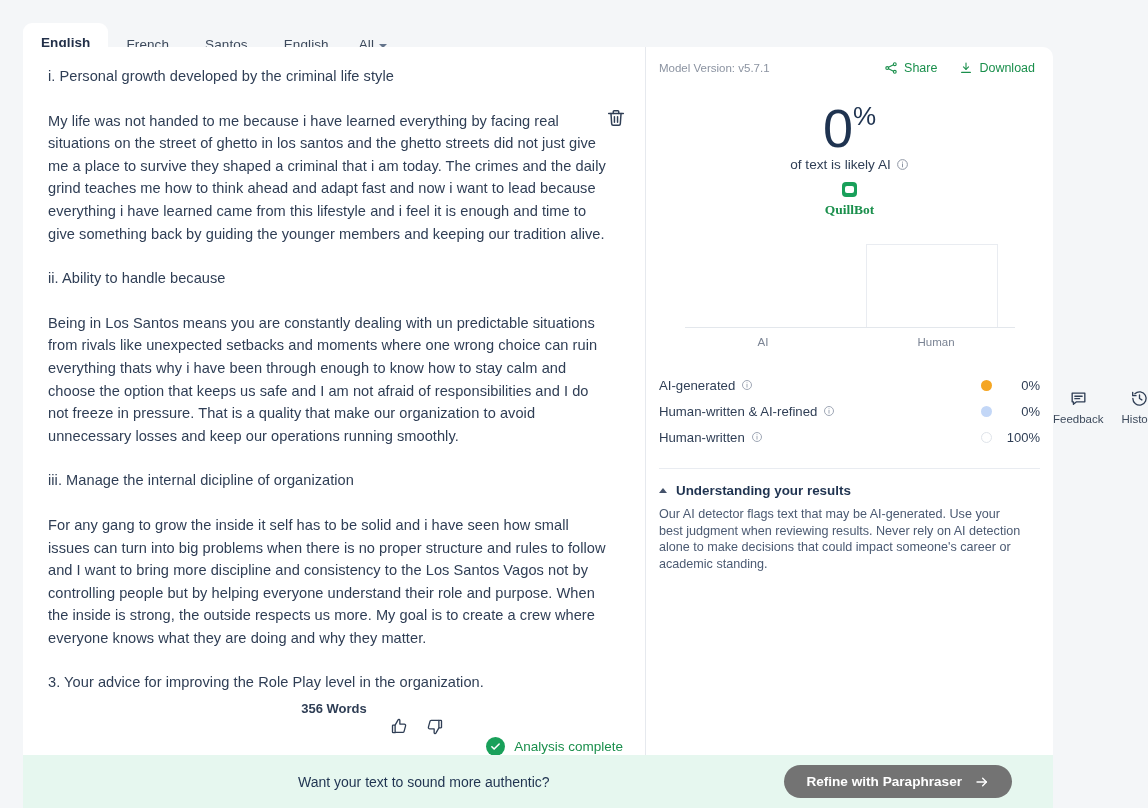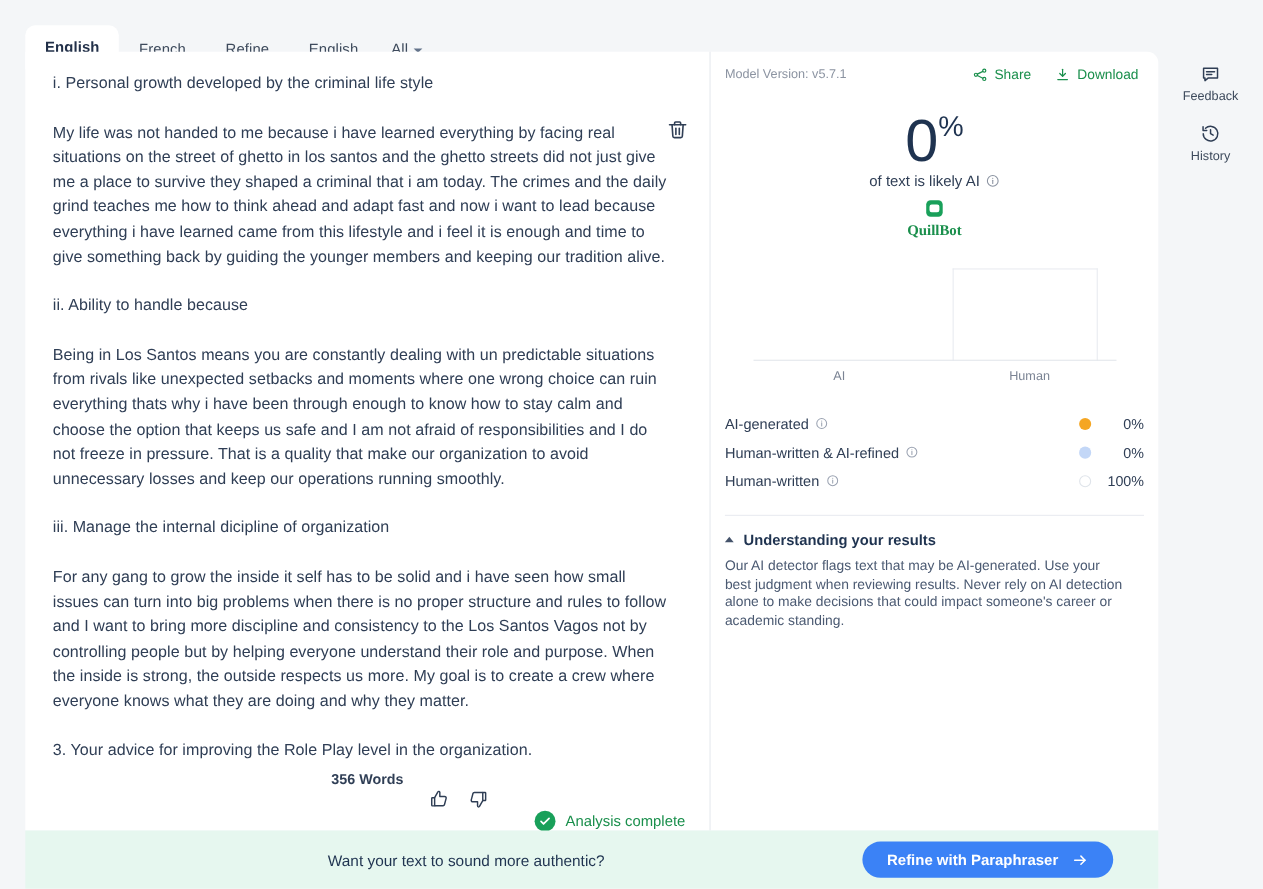--- a/index.html
+++ b/index.html
@@ -138,57 +138,57 @@
     border-right: 4.5px solid transparent; border-bottom: 5px solid #45536b;
   }
   .und-body {
     font-size: 12.6px; line-height: 16.5px; color: #4b5a72; margin-top: 8px;
     max-width: 362px;
   }
 
   
   .rail {
     position: absolute; left: 1053px; top: 47px; width: 95px; height: 708px;
-    display: flex; flex-direction: column; align-items: center; padding-top: 11px; gap: 18px;
+    display: flex; flex-direction: row; align-items: center; padding-top: 11px; gap: 18px;
   }
   .rail-item {
     display: flex; flex-direction: column; align-items: center; gap: 5px;
     cursor: pointer; width: 70px;
   }
   .rail-label { font-size: 11.5px; color: #3d4a5c; }
 
   
   .banner {
     position: absolute; left: 23px; top: 755px; width: 1030px; height: 53px;
     background: #e6f7ef; display: flex; align-items: center;
   }
   .banner-text {
     font-size: 14px; color: #1f3350; position: absolute; left: 275px;
   }
   .cta {
     position: absolute; right: 41px; display: flex; align-items: center; gap: 12px;
-    background: #3b82f6; color: #fff; border: none; border-radius: 22px;
+    background: #737373; color: #fff; border: none; border-radius: 22px;
     height: 33px; padding: 0 22px; font-size: 13.6px; font-weight: 700;
     cursor: pointer; font-family: "Liberation Sans", sans-serif;
   }
 </style>
 </head>
 <body>
 
 <div class="app">
 
   <div class="tabbar">
     <div class="tab active">
       <span>English</span>
     </div>
     <div class="tab">
       <span>French</span>
     </div>
     <div class="tab">
-      <span>Refine</span>
+      <span>Santos</span>
     </div>
     <div class="tab">
       <span>English</span>
     </div>
     <div class="tab tab-all">
       <span>All</span>
       <i class="caret"></i>
     </div>
   </div>
 

